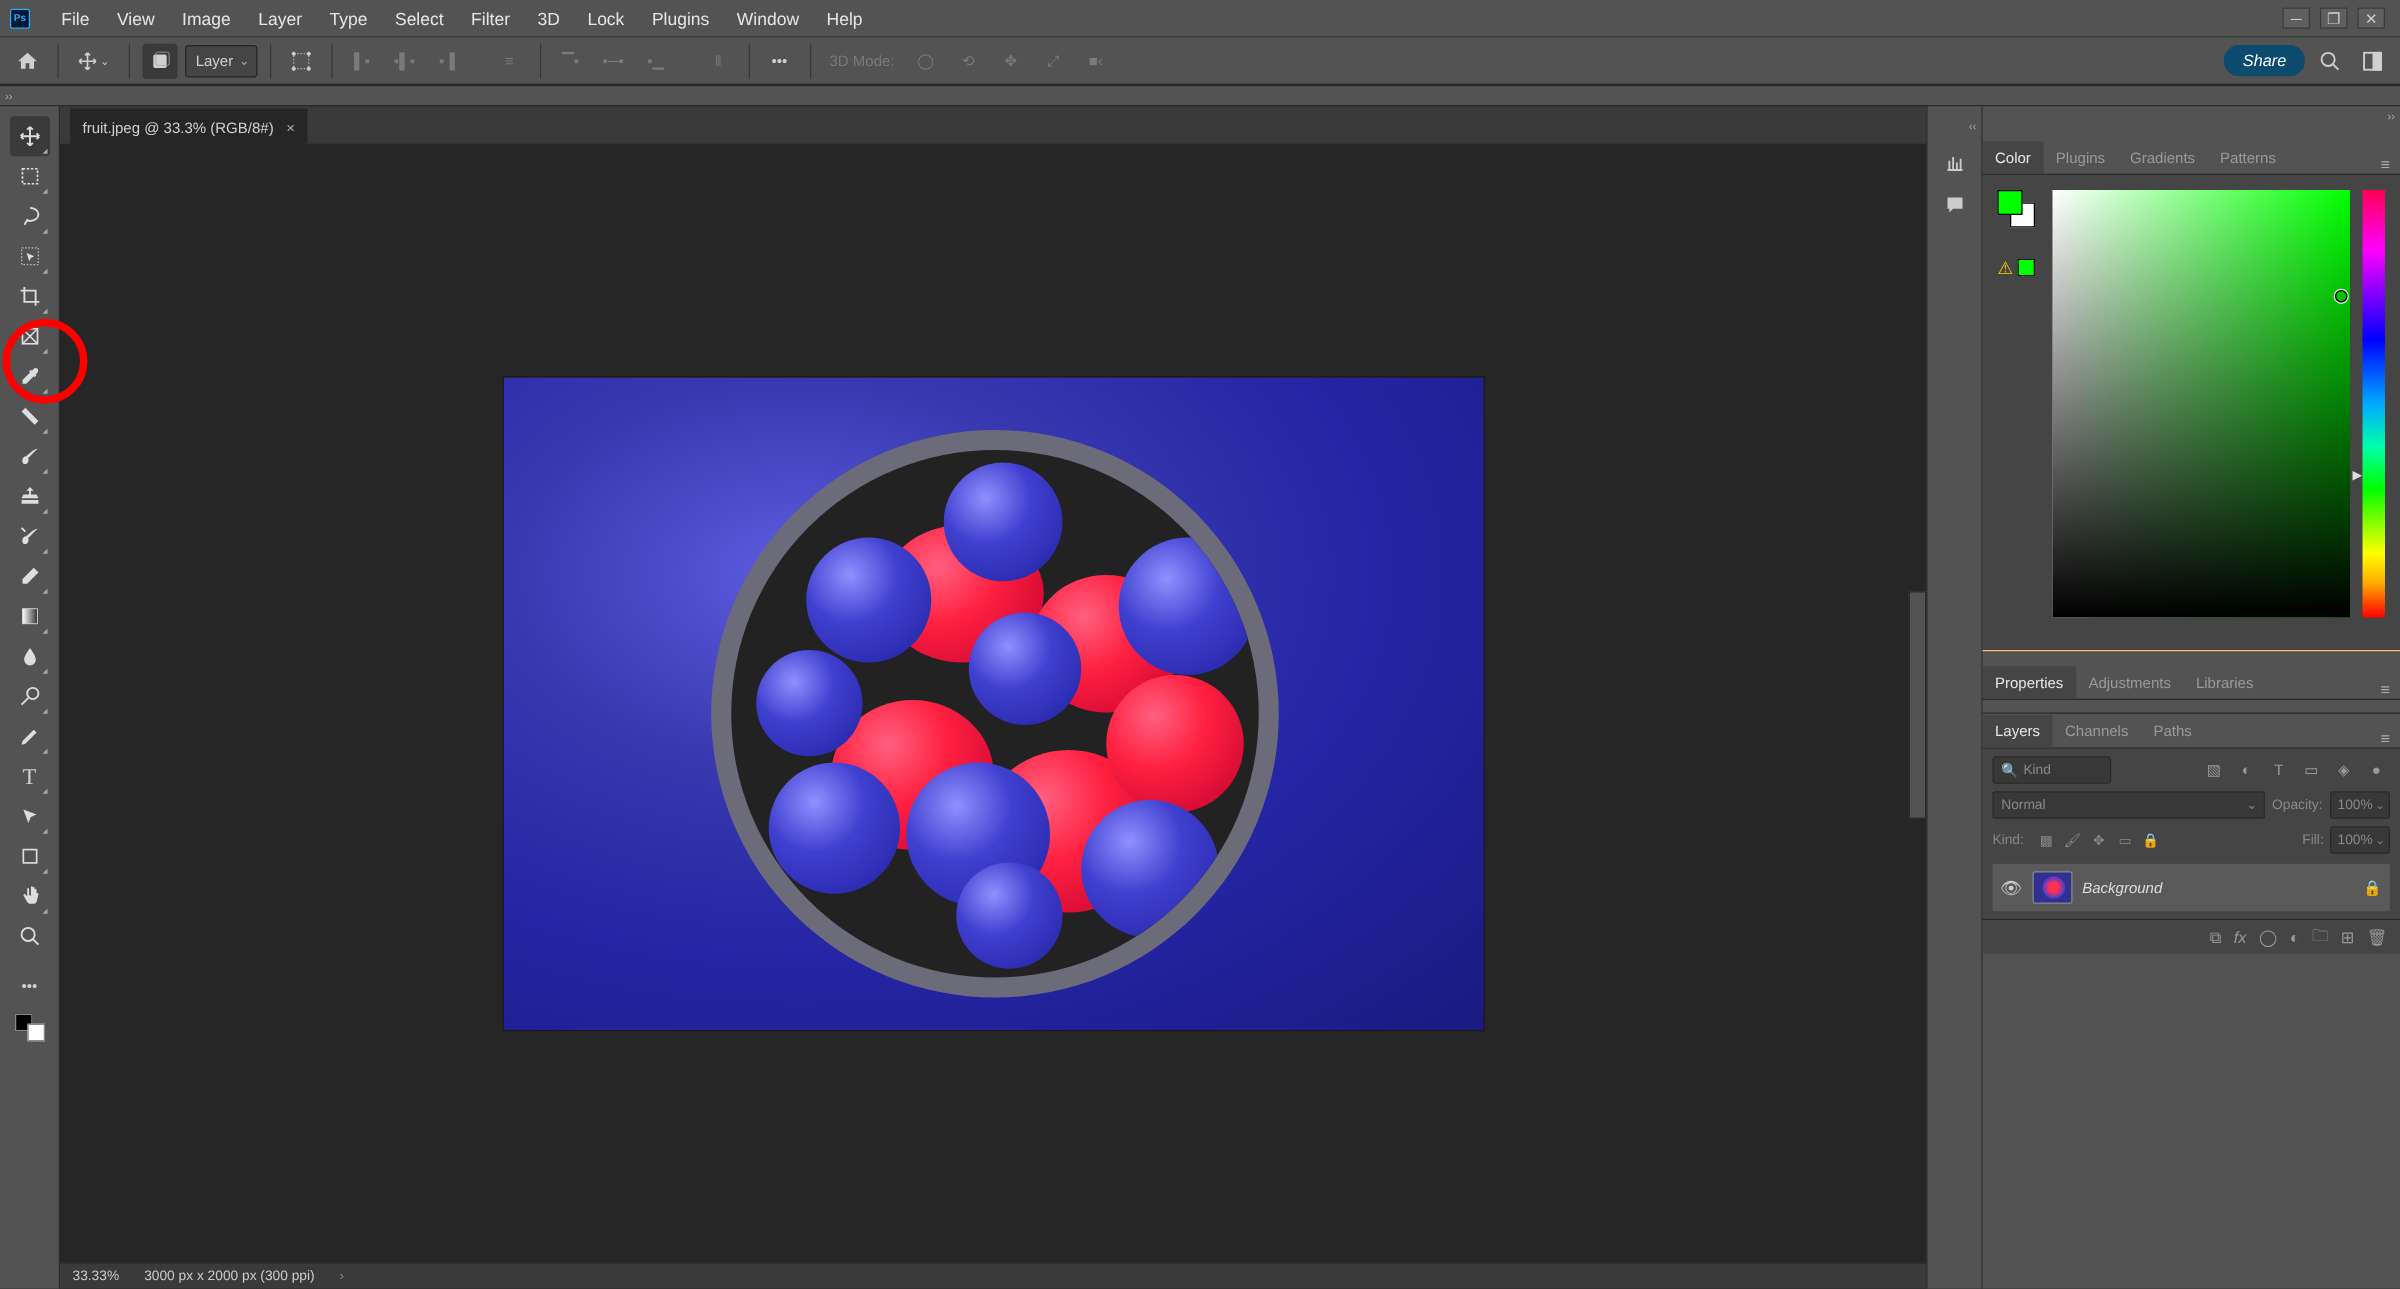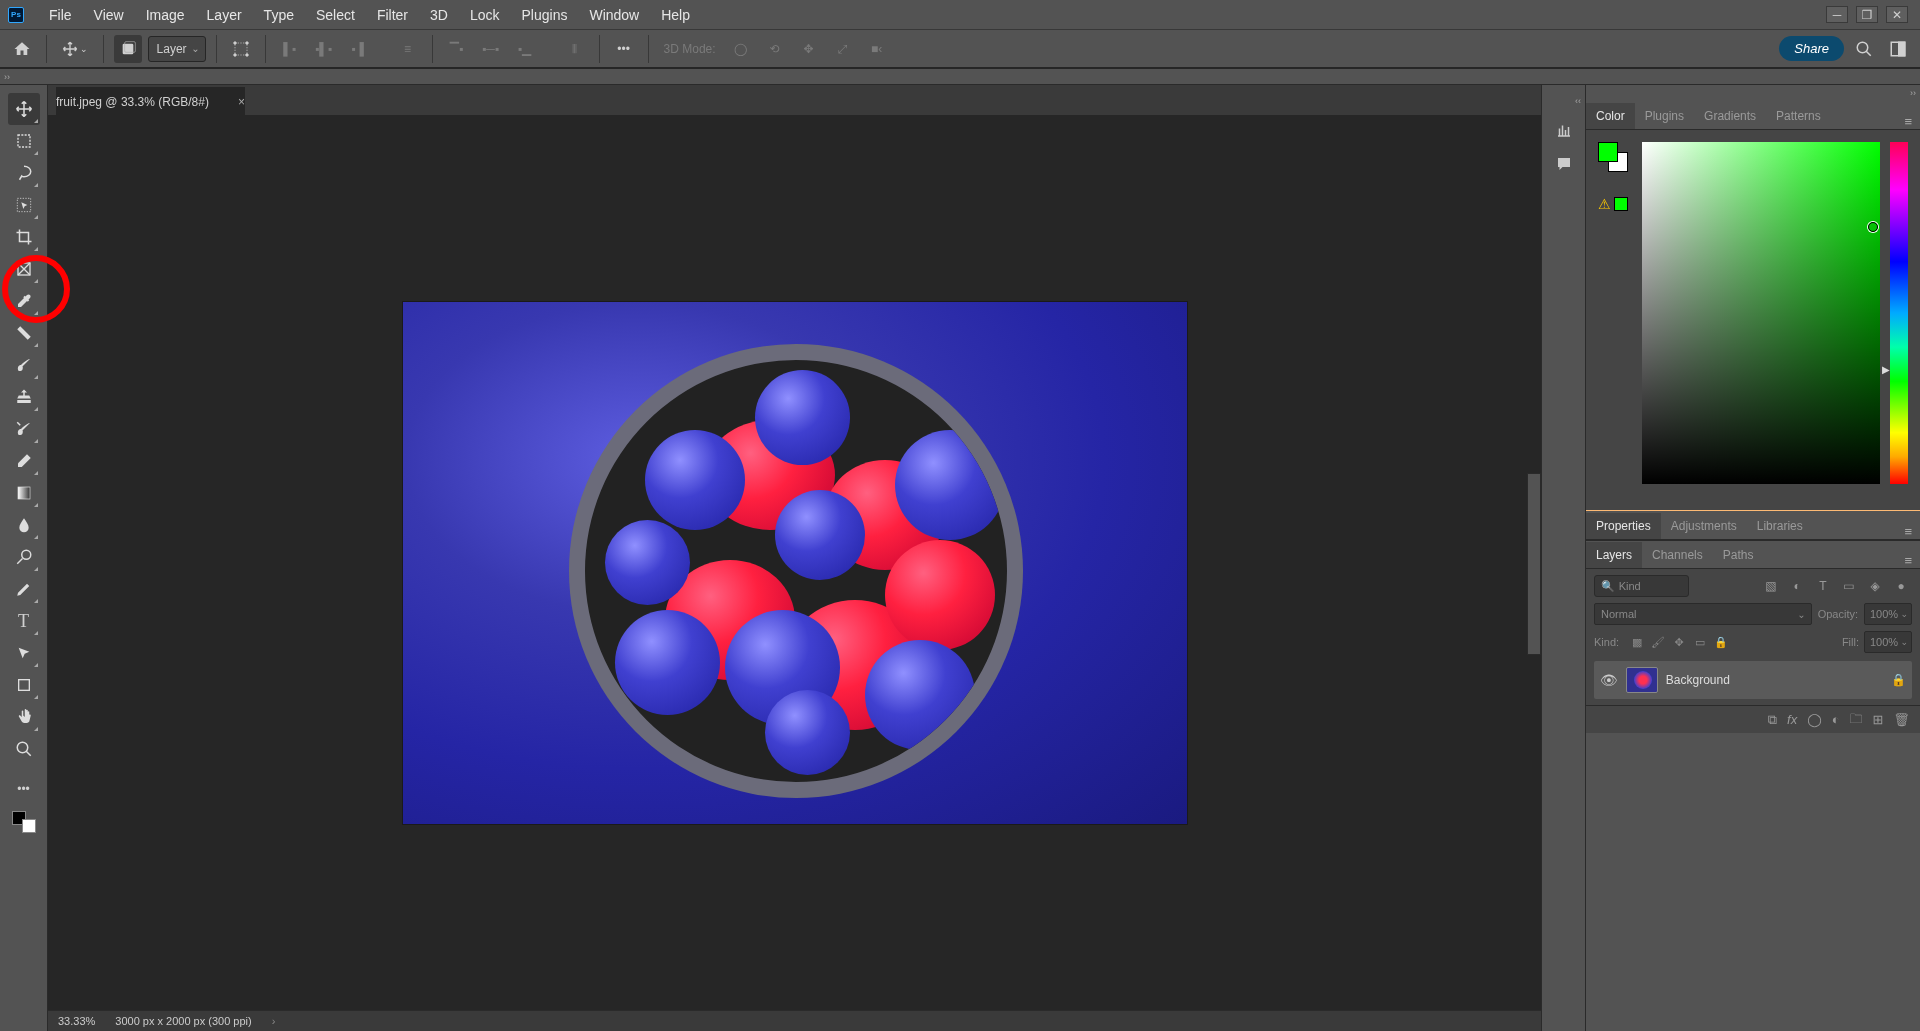--- a/index.html
+++ b/index.html
@@ -27,41 +27,41 @@
 
 .main { display: flex; height: calc(1031px - 29px - 40px - 16px); }
 .toolbar { width: 48px; background: #535353; border-right:1px solid #2a2a2a; display:flex; flex-direction:column; align-items:center; padding-top:8px; position:relative; }
 .tool { width: 32px; height: 32px; display:flex; align-items:center; justify-content:center; border-radius:3px; cursor:pointer; color:#d0d0d0; margin-bottom:0; position:relative; }
 .tool.active { background:#3a3a3a; }
 .tool-corner { position:absolute; bottom:2px; right:2px; width:0; height:0; border-left:4px solid transparent; border-bottom:4px solid #aaa; }
 .red-circle { position:absolute; top:170px; left:2px; width:68px; height:68px; border:6px solid #ff0000; border-radius:50%; z-index:20; pointer-events:none; }
 
 .workspace { flex:1; display:flex; flex-direction:column; background:#262626; }
 .tabbar { height:30px; background:#3a3a3a; display:flex; align-items:flex-end; padding-left:8px; }
-.doc-tab { height:28px; background:#262626; display:flex; align-items:center; padding:0 0; color:#d0d0d0; font-size:12px; border-top:1px solid #262626;gap:19px; }
+.doc-tab { height:28px; background:#262626; display:flex; align-items:center; padding:0 10px; color:#d0d0d0; font-size:12px; border-top:1px solid #262626; }
 .doc-tab .x { margin-left:10px; color:#aaa; font-size:12px; cursor:pointer; }
 .canvas-area { flex:1; position:relative; overflow:hidden; display:flex; align-items:center; justify-content:center; }
 .canvas-area::after { content:""; position:absolute; right:0; top:40%; width:12px; height:180px; background:#535353; border:1px solid #2a2a2a; }
 .canvas-img { width:786px; height:524px; position:relative; background: radial-gradient(ellipse at 30% 30%, #5d5de0 0%, #3838b0 30%, #2525a5 60%, #1a1a80 100%); border:1px solid #1a1a1a; }
 .bowl { position:absolute; top:42px; left:166px; width:454px; height:454px; border-radius:50%; border:16px solid rgba(180,180,210,0.5); background: radial-gradient(circle at 50% 50%, #222 95%, #111); overflow:hidden; }
 .berry { position:absolute; border-radius:50%; }
 .blue { background: radial-gradient(circle at 35% 30%, #9090ff 0%, #4040d0 40%, #2020a0 100%); }
 .rasp { background: radial-gradient(circle at 35% 30%, #ff6080 0%, #ff2040 40%, #c00030 100%); }
 
 .statusbar { height:21px; background:#3a3a3a; border-top:1px solid #2a2a2a; display:flex; align-items:center; padding:0 10px; font-size:11px; color:#ccc; gap:20px; }
 
 
 .rightcol { display:flex; }
 .iconstrip { width:44px; background:#535353; border-left:1px solid #2a2a2a; padding-top:8px; display:flex; flex-direction:column; align-items:center; gap:8px; position:relative; }
 .iconstrip .chevwrap { height:16px; width:100%; display:flex; align-items:center; justify-content:flex-end; padding-right:4px; font-size:9px; color:#aaa; }
 .panel-icon { width:26px; height:26px; display:flex; align-items:center; justify-content:center; color:#ccc; cursor:pointer; border-radius:3px; }
 
 .panels { width:335px; background:#535353; display:flex; flex-direction:column; border-left:1px solid #2a2a2a; }
 .panels .chevwrap { height:16px; display:flex; align-items:center; justify-content:flex-end; padding-right:4px; font-size:9px; color:#aaa; }
-.panel-tabs { height:29px; display:flex; align-items:flex-end; border-bottom:1px solid #2a2a2a; font-size:12px; }
+.panel-tabs { height:29px; display:flex; align-items:flex-end; border-bottom:1px solid #2a2a2a; font-size:12px;margin-top:10px; }
 .ptab { padding:6px 10px; color:#9a9a9a; cursor:pointer; }
 .ptab.active { color:#e6e6e6; background:#454545; }
 .panel-menu { margin-left:auto; padding:0 8px; color:#aaa; cursor:pointer; font-size:13px; }
 
 .color-body { padding:12px; display:flex; gap:10px; background:#454545; height:380px; }
 .swatch-stack { width:34px; display:flex; flex-direction:column; gap:24px; }
 .fgbg { position:relative; width:30px; height:30px; }
 .fg { position:absolute; top:0; left:0; width:20px; height:20px; background:#00ff00; border:1px solid #000; z-index:2; }
 .bg { position:absolute; bottom:0; right:0; width:20px; height:20px; background:#fff; border:1px solid #000; }
 .warn-row { display:flex; align-items:center; gap:3px; }
@@ -84,21 +84,21 @@
 .opac-lbl { color:#888; font-size:11px; }
 .opac-val { width:48px; height:22px; background:#383838; border:1px solid #2a2a2a; border-radius:2px; display:flex; align-items:center; padding:0 5px; color:#888; font-size:11px; position:relative; }
 .opac-val::after { content:"⌄"; position:absolute; right:3px; font-size:9px; }
 .l-row3 { display:flex; align-items:center; gap:5px; margin-bottom:8px; color:#888; font-size:11px; }
 .lockicons { display:flex; gap:3px; margin-left:4px; }
 .lk { width:18px; height:18px; display:flex; align-items:center; justify-content:center; font-size:11px; }
 .layer-entry { height:38px; background:#5a5a5a; display:flex; align-items:center; padding:0 6px; gap:8px; border-radius:2px; }
 .eye { font-size:14px; color:#ccc; cursor:pointer; }
 .layer-thumb { width:32px; height:26px; background:#303090; border:1px solid #888; border-radius:2px; position:relative; overflow:hidden; }
 .layer-thumb::after { content:""; position:absolute; top:3px; left:7px; width:18px; height:18px; border-radius:50%; background: radial-gradient(#ff3050 30%, #4040d0 70%); }
-.layer-name { color:#ddd; font-size:12px; }
+.layer-name { font-style:italic; color:#ddd; font-size:12px; }
 .lock-end { margin-left:auto; color:#bbb; font-size:12px; }
 
 .layer-footer { height:28px; border-top:1px solid #2a2a2a; display:flex; align-items:center; justify-content:flex-end; gap:10px; padding:0 10px; background:#454545; }
 .lf-btn { color:#999; font-size:13px; cursor:pointer; }
 
 svg { display:block; }
 </style>
 </head>
 <body>
 

